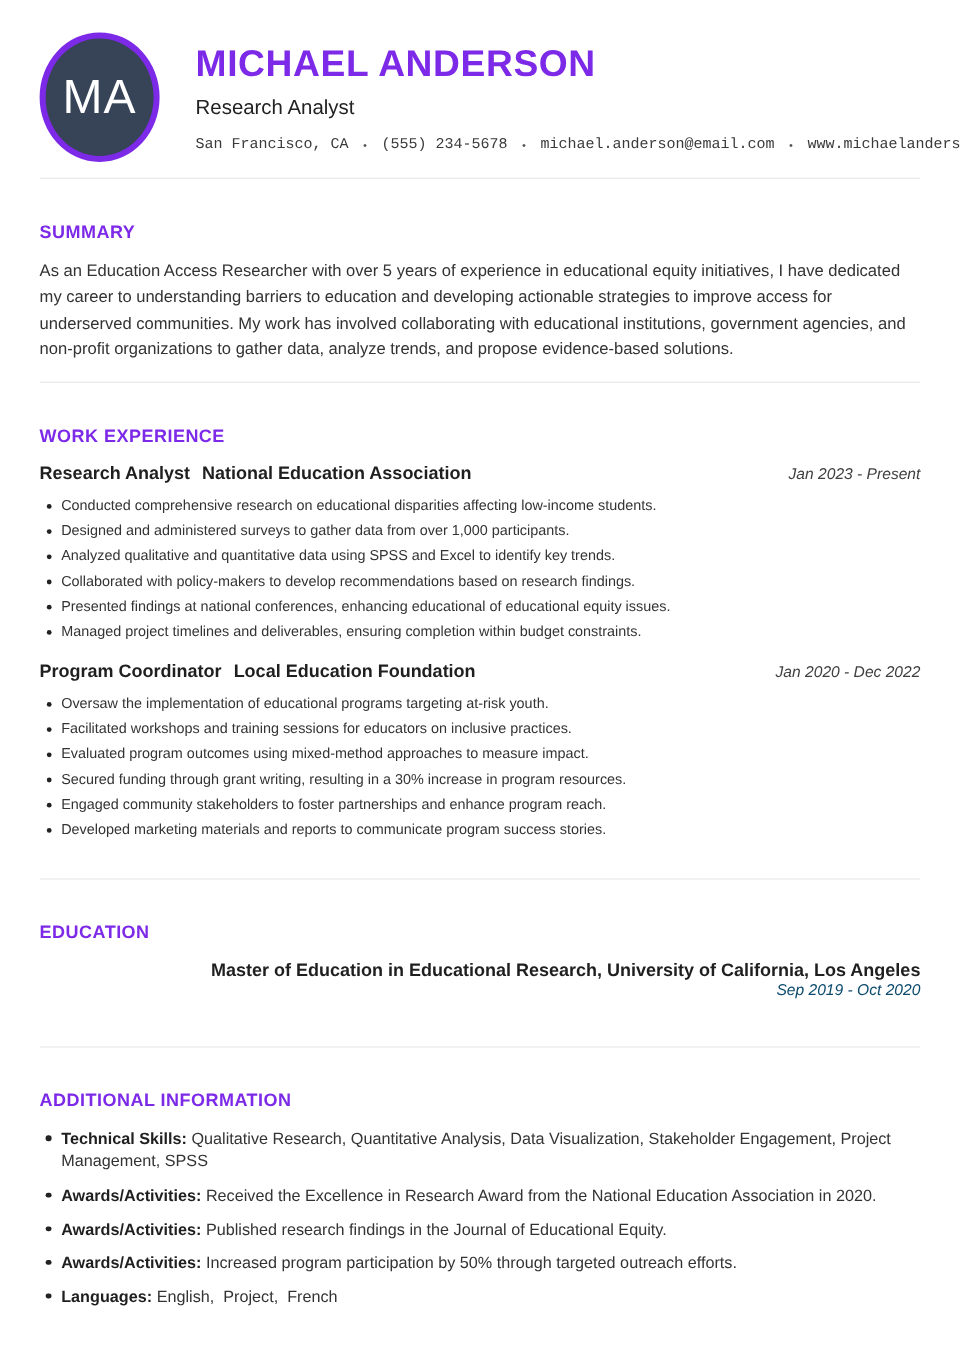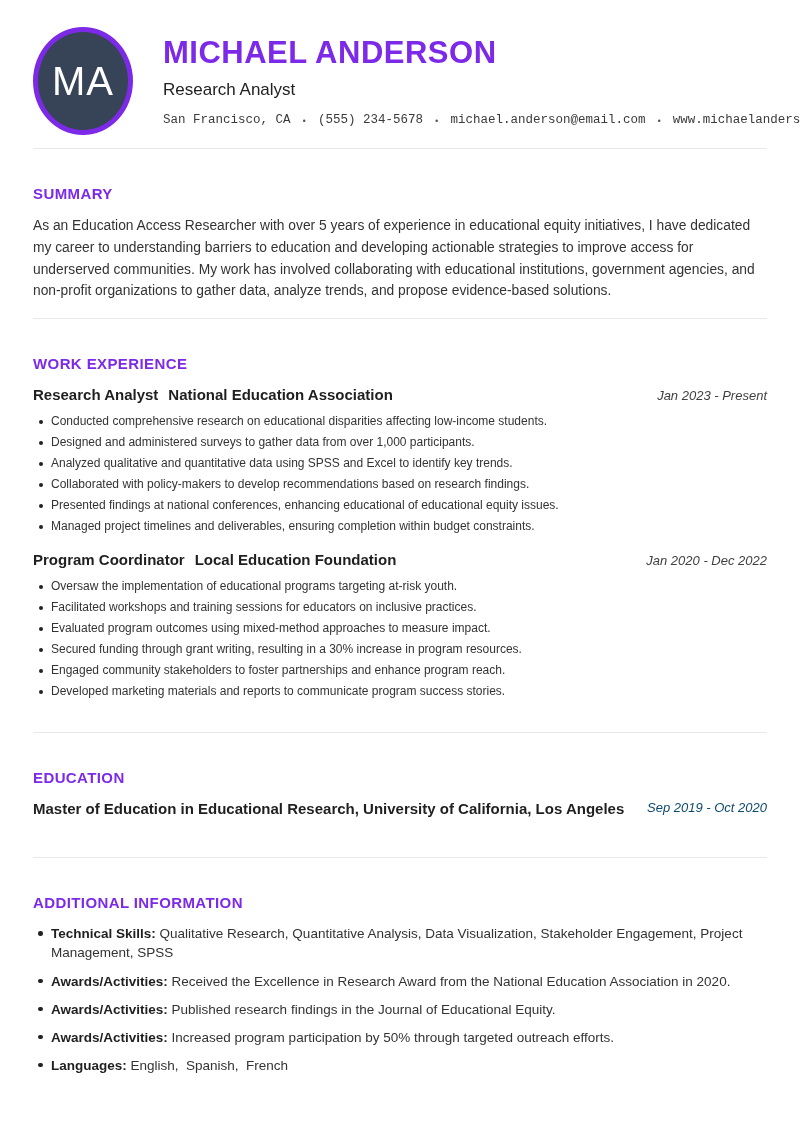--- a/index.html
+++ b/index.html
@@ -40,21 +40,21 @@
   .job-title,.job-company{color:var(--strong);font-size:15px;font-weight:700;}
   .job-dates{margin-left:auto;font-size:13px;font-style:italic;color:#3f3f3f;}
 
   ul.bullets{list-style:none;margin-top:11px;}
   ul.bullets li{position:relative;padding-left:18px;font-size:12px;line-height:1.25;
                 margin-bottom:6px;color:#333333;}
   ul.bullets li::before{content:"";position:absolute;left:6px;top:6px;width:4px;height:4px;
                         border-radius:50%;background:#222222;}
   .work-section{padding-bottom:27px;}
 
-  .edu-entry{display:flex;align-items:flex-start;margin-top:14px;}
+  .edu-entry{display:flex;align-items:flex-end;margin-top:14px;flex-direction:column;}
   .edu-degree{color:var(--strong);font-size:15px;font-weight:700;}
   .edu-dates{margin-left:auto;font-size:13px;font-style:italic;color:#0c4a6e;}
   .edu-section{padding-bottom:40px;}
 
   ul.info-list{list-style:none;margin-top:13px;}
   ul.info-list li{position:relative;padding-left:18px;font-size:13.5px;line-height:1.42;
                   margin-bottom:9px;color:#333333;}
   ul.info-list li::before{content:"";position:absolute;left:5px;top:7px;width:4.5px;height:4.5px;
                           border-radius:50%;background:#222222;}
   .info-label{font-weight:700;color:var(--strong);}
@@ -159,18 +159,18 @@
       <li>
         <span class="info-label">Awards/Activities:</span>
         <span class="info-text">Published research findings in the Journal of Educational Equity.</span>
       </li>
       <li>
         <span class="info-label">Awards/Activities:</span>
         <span class="info-text">Increased program participation by 50% through targeted outreach efforts.</span>
       </li>
       <li>
         <span class="info-label">Languages:</span>
-        <span class="info-text">English,  Spanish,  French</span>
+        <span class="info-text">English,  Project,  French</span>
       </li>
     </ul>
   </section>
 
 </div>
 
 </body></html>

